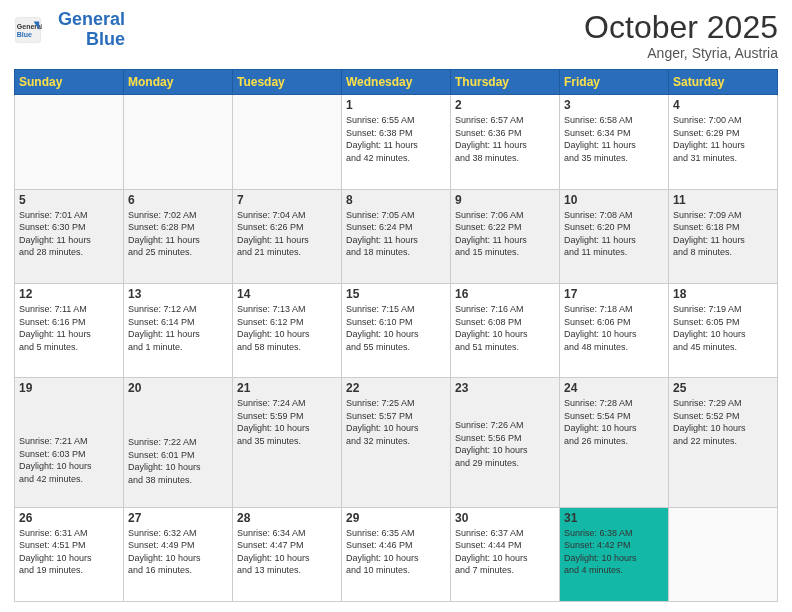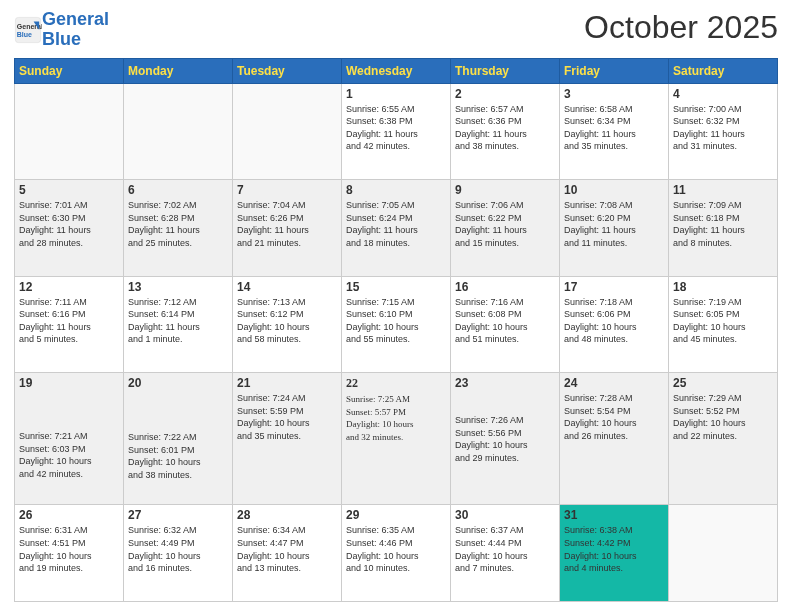--- a/index.html
+++ b/index.html
@@ -19,21 +19,22 @@
     }
     .header {
       display: flex;
       justify-content: space-between;
       align-items: flex-start;
       margin-bottom: 8px;
     }
     .logo {
       display: flex;
       align-items: center;
-      gap: 0;
+      gap: 16px;
+      text-align: right;
     }
     .logo-text {
       font-size: 18px;
       font-weight: bold;
       color: #333;
       line-height: 1.1;
     }
     .logo-text span {
       color: #2a6ebb;
     }
@@ -117,20 +118,21 @@
       </svg>
       <div>
         <div class="logo-text">
           <span>General</span><br>
           <span style="color:#2a6ebb">Blue</span>
         </div>
       </div>
     </div>
     <div class="title-area">
       <div class="month-title">October 2025</div>
+      <div class="location">Anger, Styria, Austria</div>
     </div>
   </div>
 
   <table class="calendar">
     <thead>
       <tr>
         <th>Sunday</th>
         <th>Monday</th>
         <th>Tuesday</th>
         <th>Wednesday</th>
@@ -161,21 +163,21 @@
           <td style="background-color: rgb(255, 255, 255);">
             <div class="day-number">3</div>
             <div class="day-info" style="white-space: pre-line;">Sunrise: 6:58 AM
 Sunset: 6:34 PM
 Daylight: 11 hours
 and 35 minutes.</div>
           </td>
           <td style="background-color: rgb(255, 255, 255);">
             <div class="day-number">4</div>
             <div class="day-info" style="white-space: pre-line;">Sunrise: 7:00 AM
-Sunset: 6:32 PM
+Sunset: 6:29 PM
 Daylight: 11 hours
 and 31 minutes.</div>
           </td>
         </tr>
         <tr>
           <td style="background-color: rgb(240, 240, 240);">
             <div class="day-number">5</div>
             <div class="day-info" style="white-space: pre-line;">Sunrise: 7:01 AM
 Sunset: 6:30 PM
 Daylight: 11 hours
@@ -290,21 +292,21 @@
 Daylight: 10 hours
 and 38 minutes.</div>
           </td>
           <td style="background-color: rgb(240, 240, 240);">
             <div class="day-number">21</div>
             <div class="day-info" style="white-space: pre-line;">Sunrise: 7:24 AM
 Sunset: 5:59 PM
 Daylight: 10 hours
 and 35 minutes.</div>
           </td>
-          <td style="background-color: rgb(240, 240, 240); font-family: Liberation Serif, serif;">
+          <td style="background-color: rgb(240, 240, 240);">
             <div class="day-number">22</div>
             <div class="day-info" style="white-space: pre-line;">Sunrise: 7:25 AM
 Sunset: 5:57 PM
 Daylight: 10 hours
 and 32 minutes.</div>
           </td>
           <td style="background-color: rgb(240, 240, 240);">
             <div class="day-number">23</div>
             <div class="day-info" style="white-space: pre-line; margin-top: 24px;">Sunrise: 7:26 AM
 Sunset: 5:56 PM

